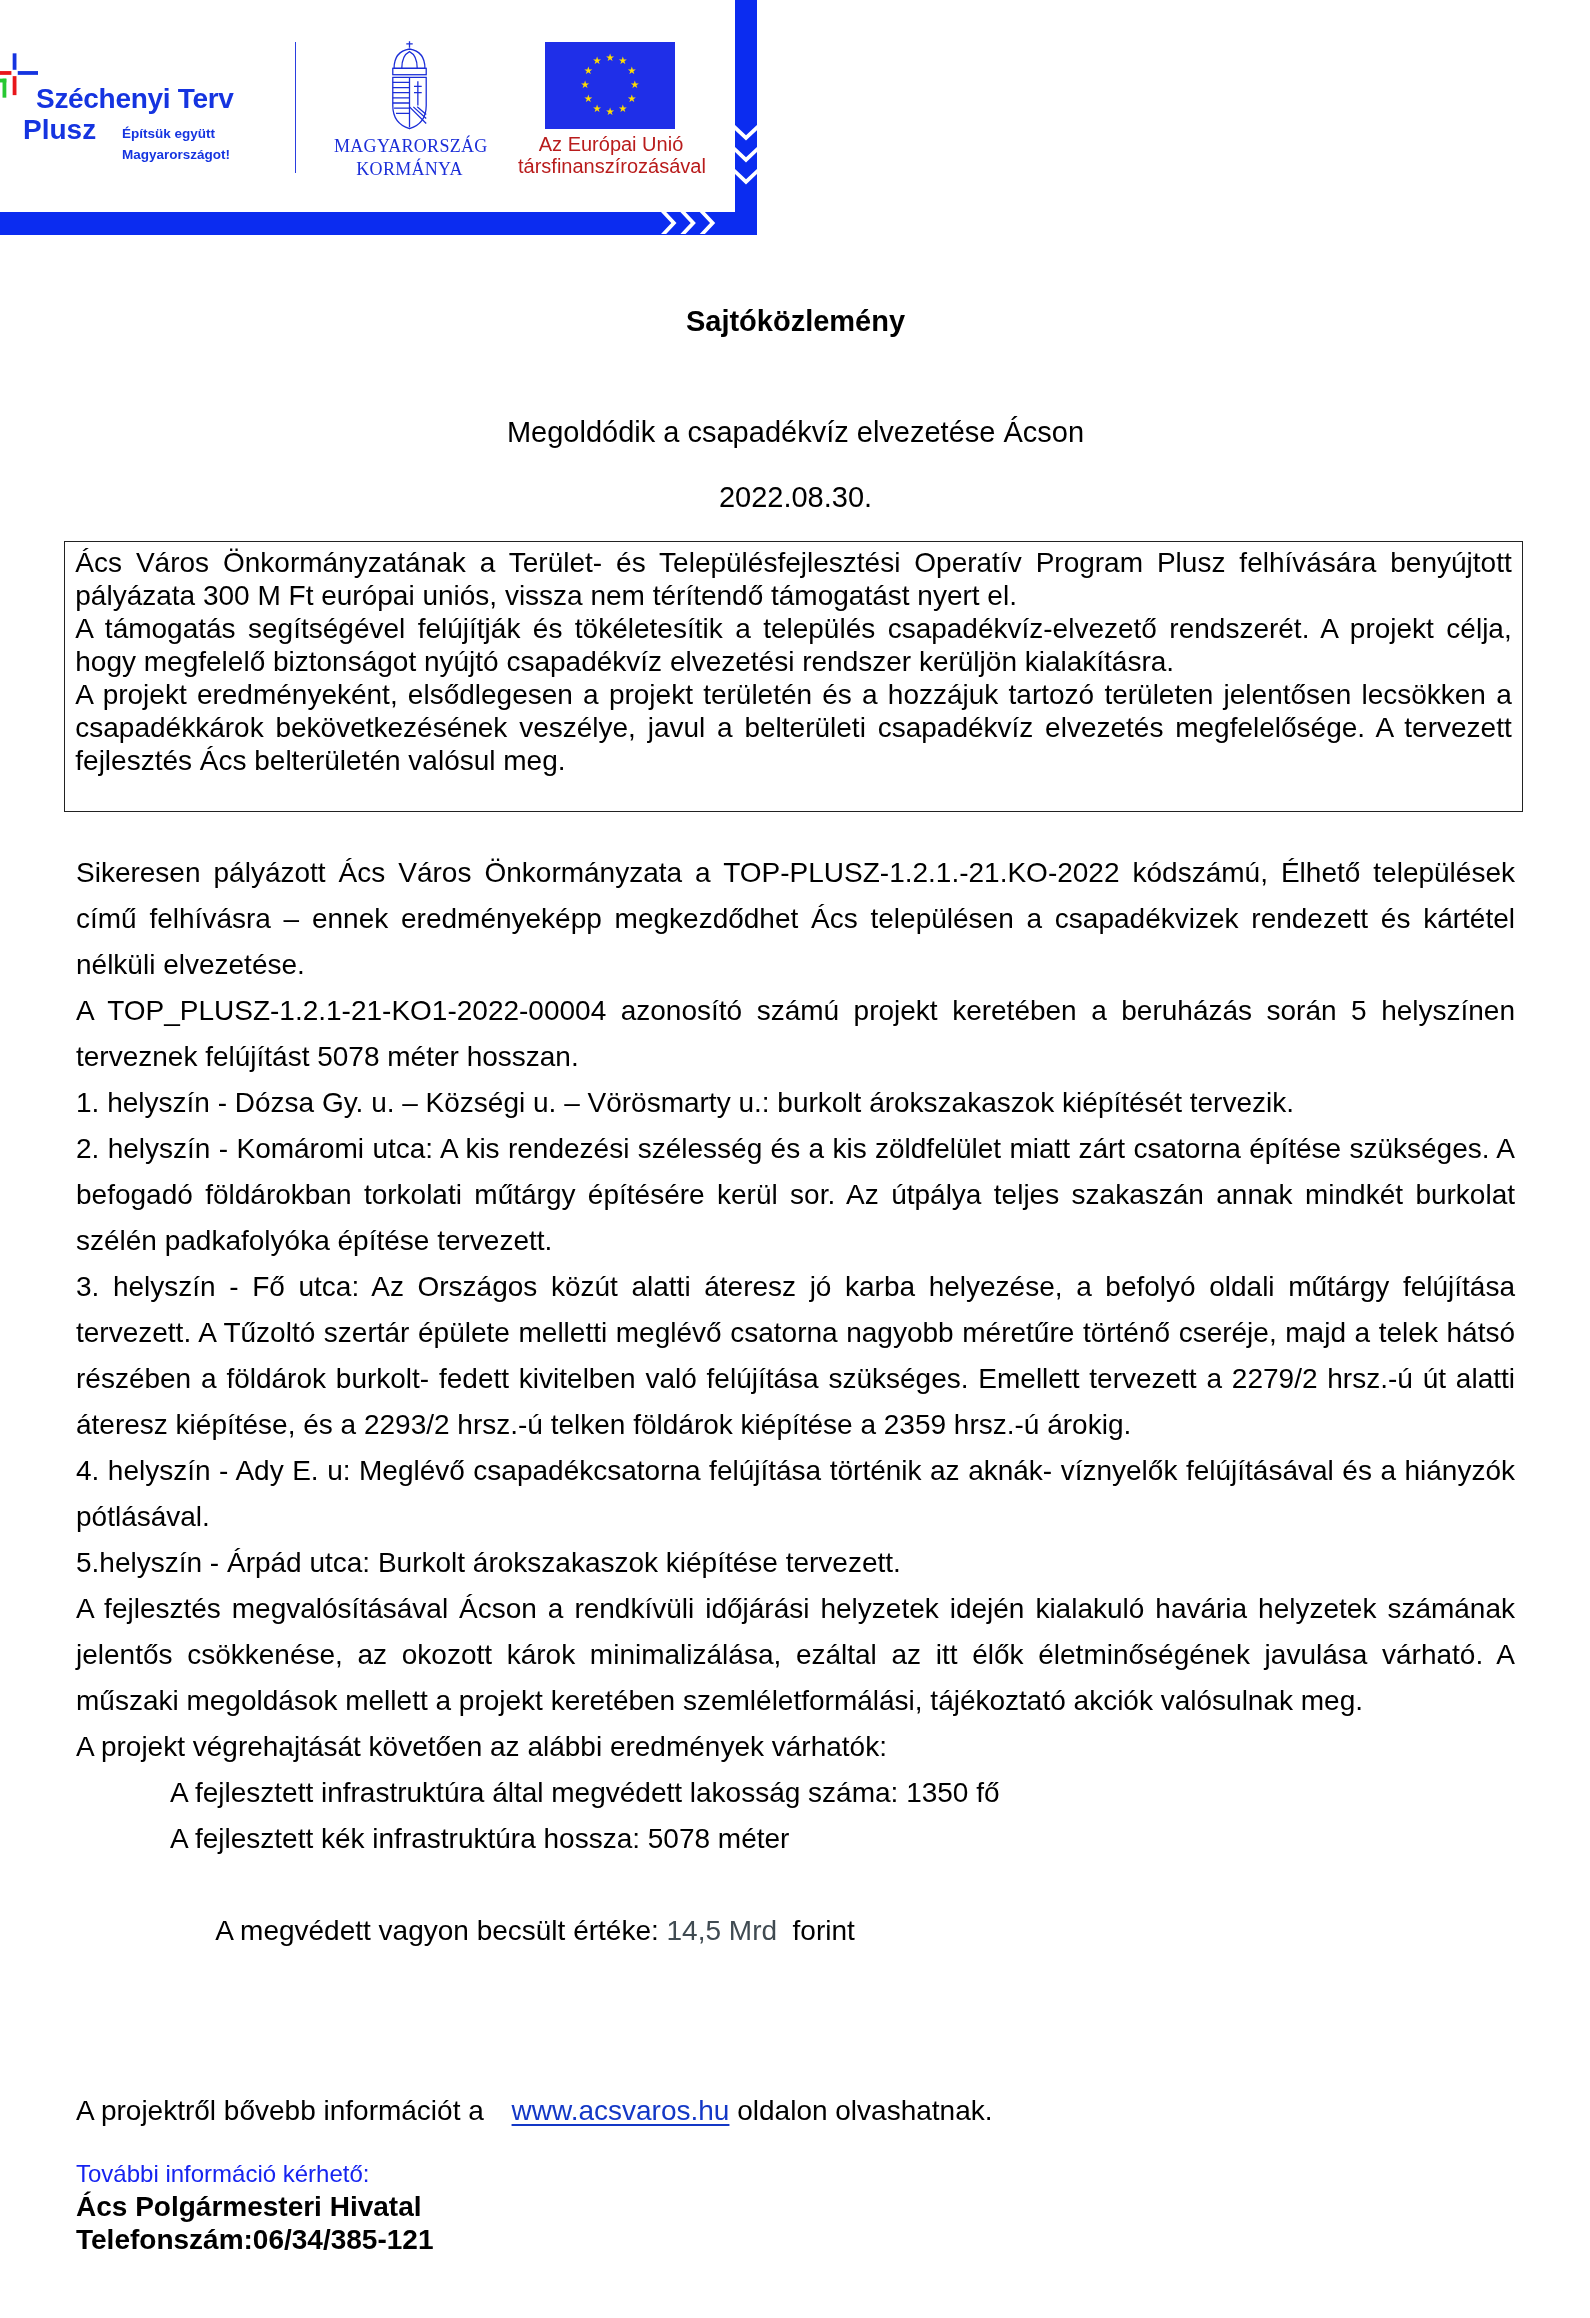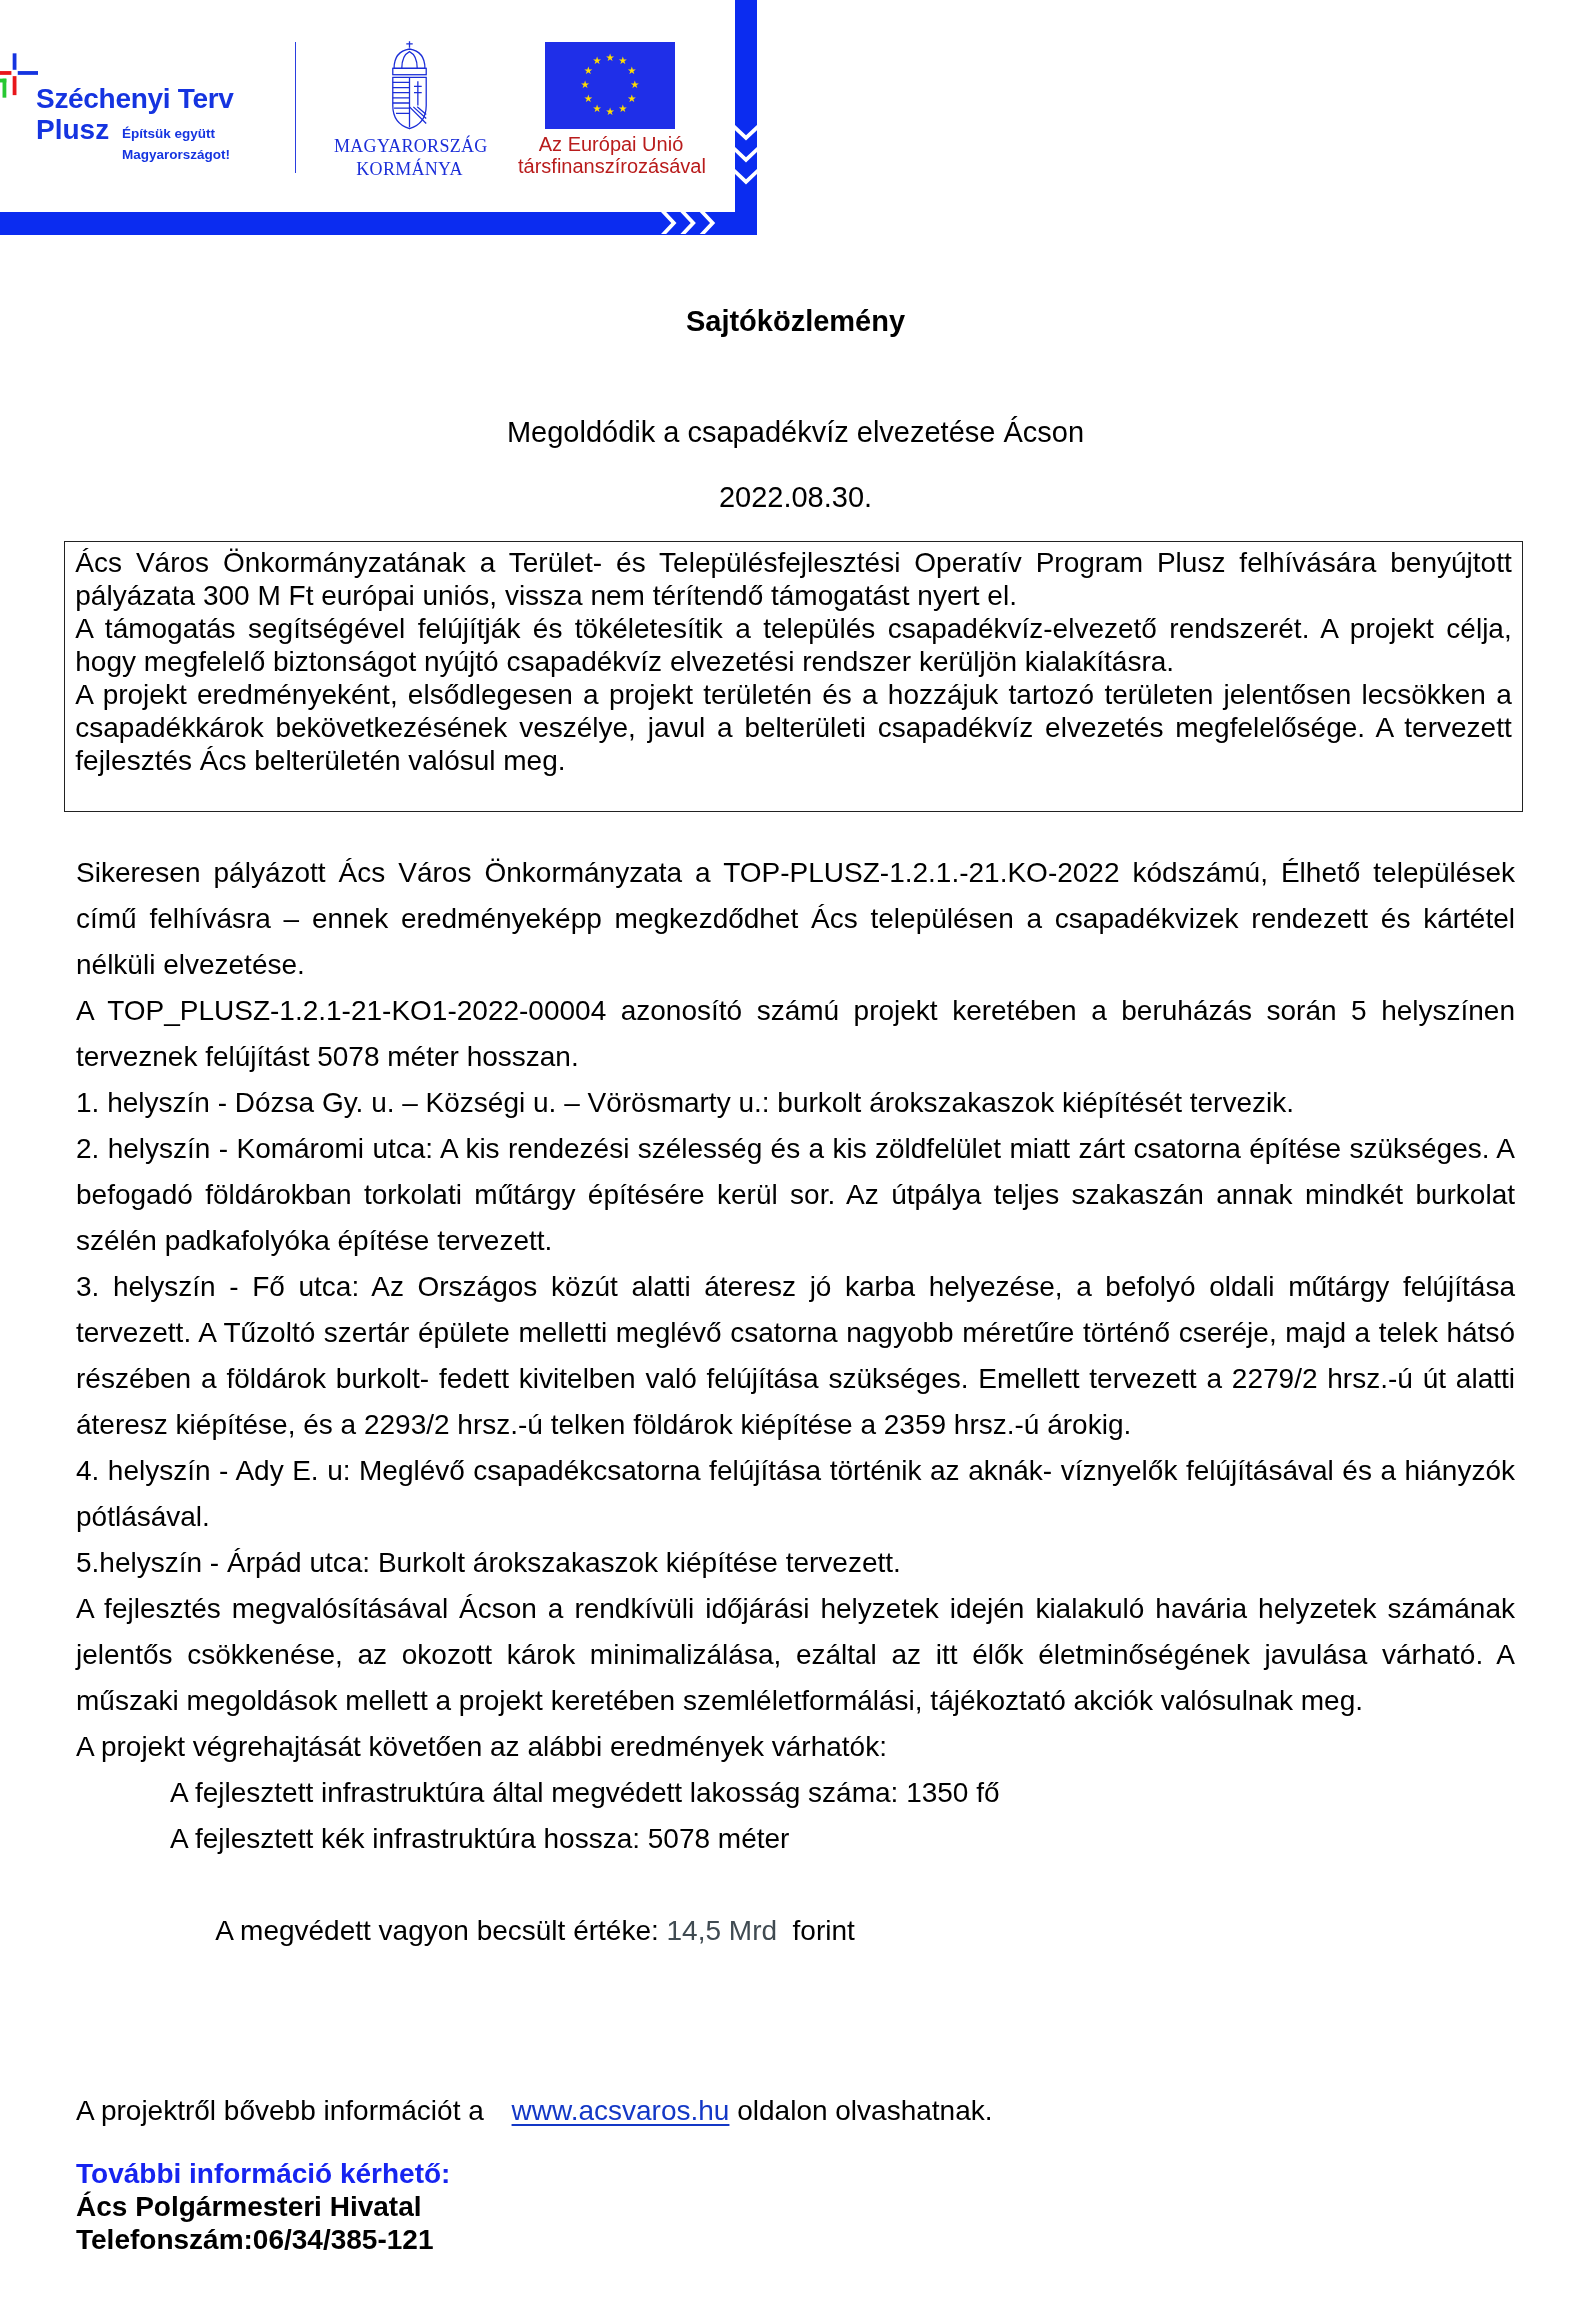--- a/index.html
+++ b/index.html
@@ -17,21 +17,21 @@
   }
   .chev-down { position: absolute; left: 735px; top: 125px; width: 22px; height: 71px; }
   .chev-right { position: absolute; left: 661px; top: 212px; width: 71px; height: 22px; }
 
   .szt-cross { position: absolute; left: 0; top: 53px; width: 38px; height: 45px; }
   .szt-title {
     position: absolute; left: 36px; top: 83px; font-weight: bold; color: #1534e0;
     font-size: 28px; line-height: 31px; letter-spacing: -0.3px;
   }
   .szt-plusz {
-    position: absolute; left: 36px; top: 114px; font-weight: bold; color: #1534e0;
+    position: absolute; left: 23px; top: 114px; font-weight: bold; color: #1534e0;
     font-size: 28px; line-height: 31px;
   }
   .szt-slogan {
     position: absolute; left: 122px; top: 124px; color: #1534e0;
     font-size: 13.5px; line-height: 20.5px; font-weight: bold;
   }
   .banner-divider {
     position: absolute; left: 295px; top: 42px; width: 1.3px; height: 131px; background: #2a3ee0;
   }
   .gov-crest { position: absolute; left: 385px; top: 40px; width: 49px; height: 90px; }
@@ -79,21 +79,21 @@
   .results { margin: 0; padding: 0 0 0 94px; list-style: none; }
   .results li { font-size: 28px; line-height: 46px; }
   .muted-value { color: #404b52; }
 
   .more-info {
     position: absolute; left: 76px; top: 2092px; font-size: 28px; line-height: 38px;
   }
   .more-info a { color: #1338c6; text-decoration: underline; text-decoration-thickness: 1.9px; text-underline-offset: 3.8px; margin-left: 20px; }
 
   .contact { position: absolute; left: 76px; top: 2158px; }
-  .contact-heading { color: #1624f0; font-weight: bold; font-size: 28px; line-height: 32px; margin: 0; }
+  .contact-heading { color: #1624f0; font-weight: normal; font-size: 24px; line-height: 32px; margin: 0; }
   .contact-line { font-size: 28px; line-height: 33px; margin: 0; font-weight: bold; }
 </style>
 </head>
 <body>
 
 <div class="banner">
   <svg class="szt-cross" viewBox="0 0 60 70">
     <rect x="20" y="0" width="6" height="26" fill="#1534e0"></rect>
     <rect x="28" y="28" width="32" height="6" fill="#1534e0"></rect>
     <rect x="0" y="28" width="18" height="6" fill="#e8161b"></rect>

